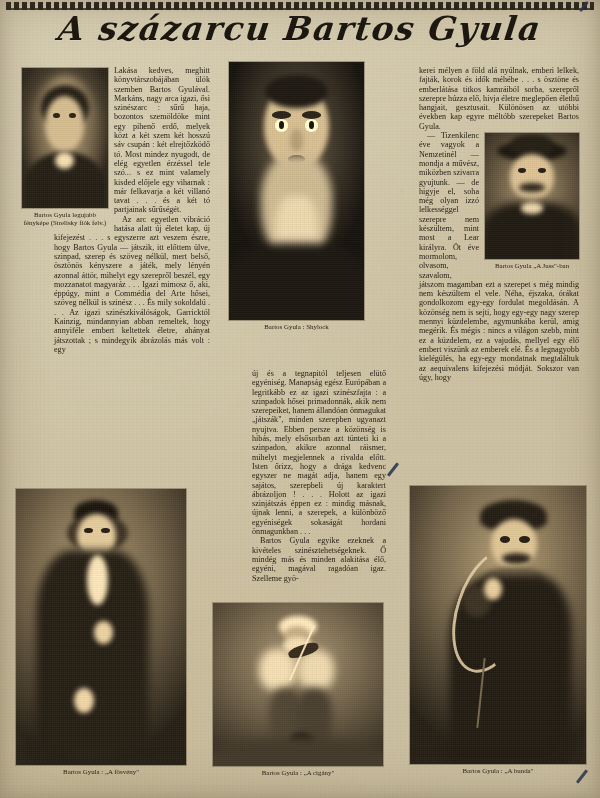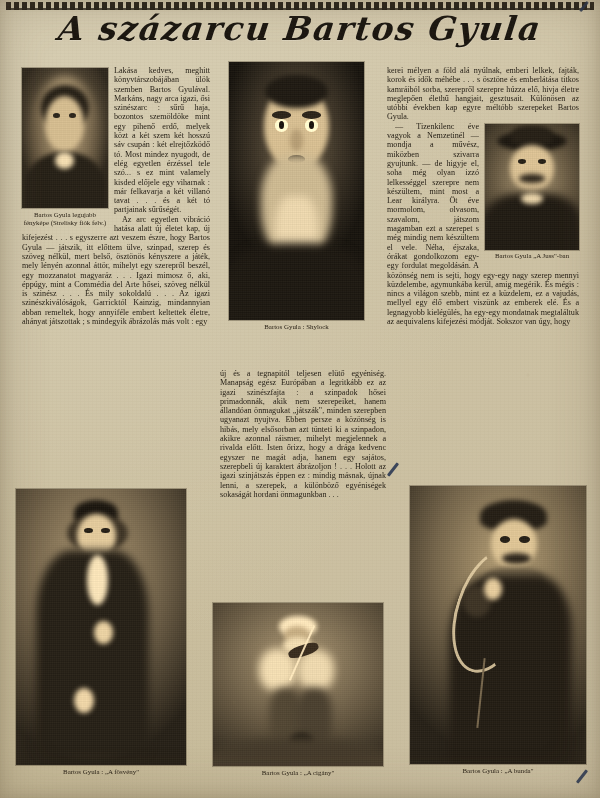--- a/index.html
+++ b/index.html
@@ -74,21 +74,21 @@
 
   
   .col {
     position:absolute;
     font-size:8.15px;
     line-height:9.3px;
     text-align:justify;
     color:#221c13;
     -webkit-hyphens:auto; hyphens:auto;
   }
-  .col p { margin:0; text-indent:8px; }
+  .col p { margin:0; text-indent:8px;padding-left:32px; }
   .col p.noind { text-indent:0; }
 
   #col-left   { left:22px;  top:66px;  width:188px; }
   #col-mid    { left:220px; top:345px; width:166px;margin-top:24px; }
   #col-right  { left:387px; top:66px;  width:192px; }
 
   
   .fl-img { float:left;  margin:2px 6px 2px 0; }
   .fr-img { float:right; margin:2px 0 2px 6px; }
 
@@ -217,20 +217,21 @@
       <div class="blob softer" style="left:34%;top:52%;width:32%;height:36%;background:#cdc2a6;border-radius:40% 40% 60% 60%;"></div>
 
       <div class="blob softer" style="left:-6%;top:70%;width:112%;height:46%;background:#1c160f;border-radius:40% 40% 0 0;"></div>
       <div class="noise"></div>
     </div>
     <div class="cap">Bartos Gyula : Shylock</div>
   </div>
 
   <div class="col" id="col-mid">
     <p class="noind">új és a tegnapitól teljesen elütő egyéniség. Manapság egész Európában a legritkább ez az igazi szinészfajta : a szinpadok hősei primadonnák, akik nem szerepeiket, hanem állandóan önmagukat „játszák", minden szerepben ugyanazt nyujtva. Ebben persze a közönség is hibás, mely elsősorban azt tünteti ki a szinpadon, akikre azonnal ráismer, mihelyt megjelennek a rivalda előtt. Isten őrizz, hogy a drága kedvenc egyszer ne magát adja, hanem egy sajátos, szerepbeli új karaktert ábrázoljon ! . . . Holott az igazi szinjátszás éppen ez : mindig másnak, újnak lenni, a szerepek, a különböző egyéniségek sokaságát hordani önmagunkban . . .</p>
+    <p>Bartos Gyula egyike ezeknek a kivételes szinésztehetségeknek. Ő mindég más és minden alakitása élő, egyéni, magával ragadóan igaz. Szelleme gyö-</p>
   </div>
 
   <div class="col" id="col-right">
     <p class="noind">kerei mélyen a föld alá nyúlnak, emberi lelkek, fajták, korok és idők méhébe . . . s ösztöne és emberlátása titkos kamráiból sorba, szerepről szerepre húzza elő, hivja életre meglepően élethű hangjait, gesztusait. Különösen az utóbbi években kap egyre méltóbb szerepeket Bartos Gyula.</p>
     <div class="fig fr-img" id="fig-juss" style="position:static;float:right;width:94px;">
       <div class="photo" style="height:126px;">
         <div class="scene bg-mid"></div>
 
         <div class="blob soft" style="left:13%;top:6%;width:74%;height:16%;background:#1b150e;border-radius:50%;"></div>
         <div class="blob soft" style="left:28%;top:1%;width:44%;height:16%;background:#241c12;border-radius:45% 45% 20% 20%;"></div>

